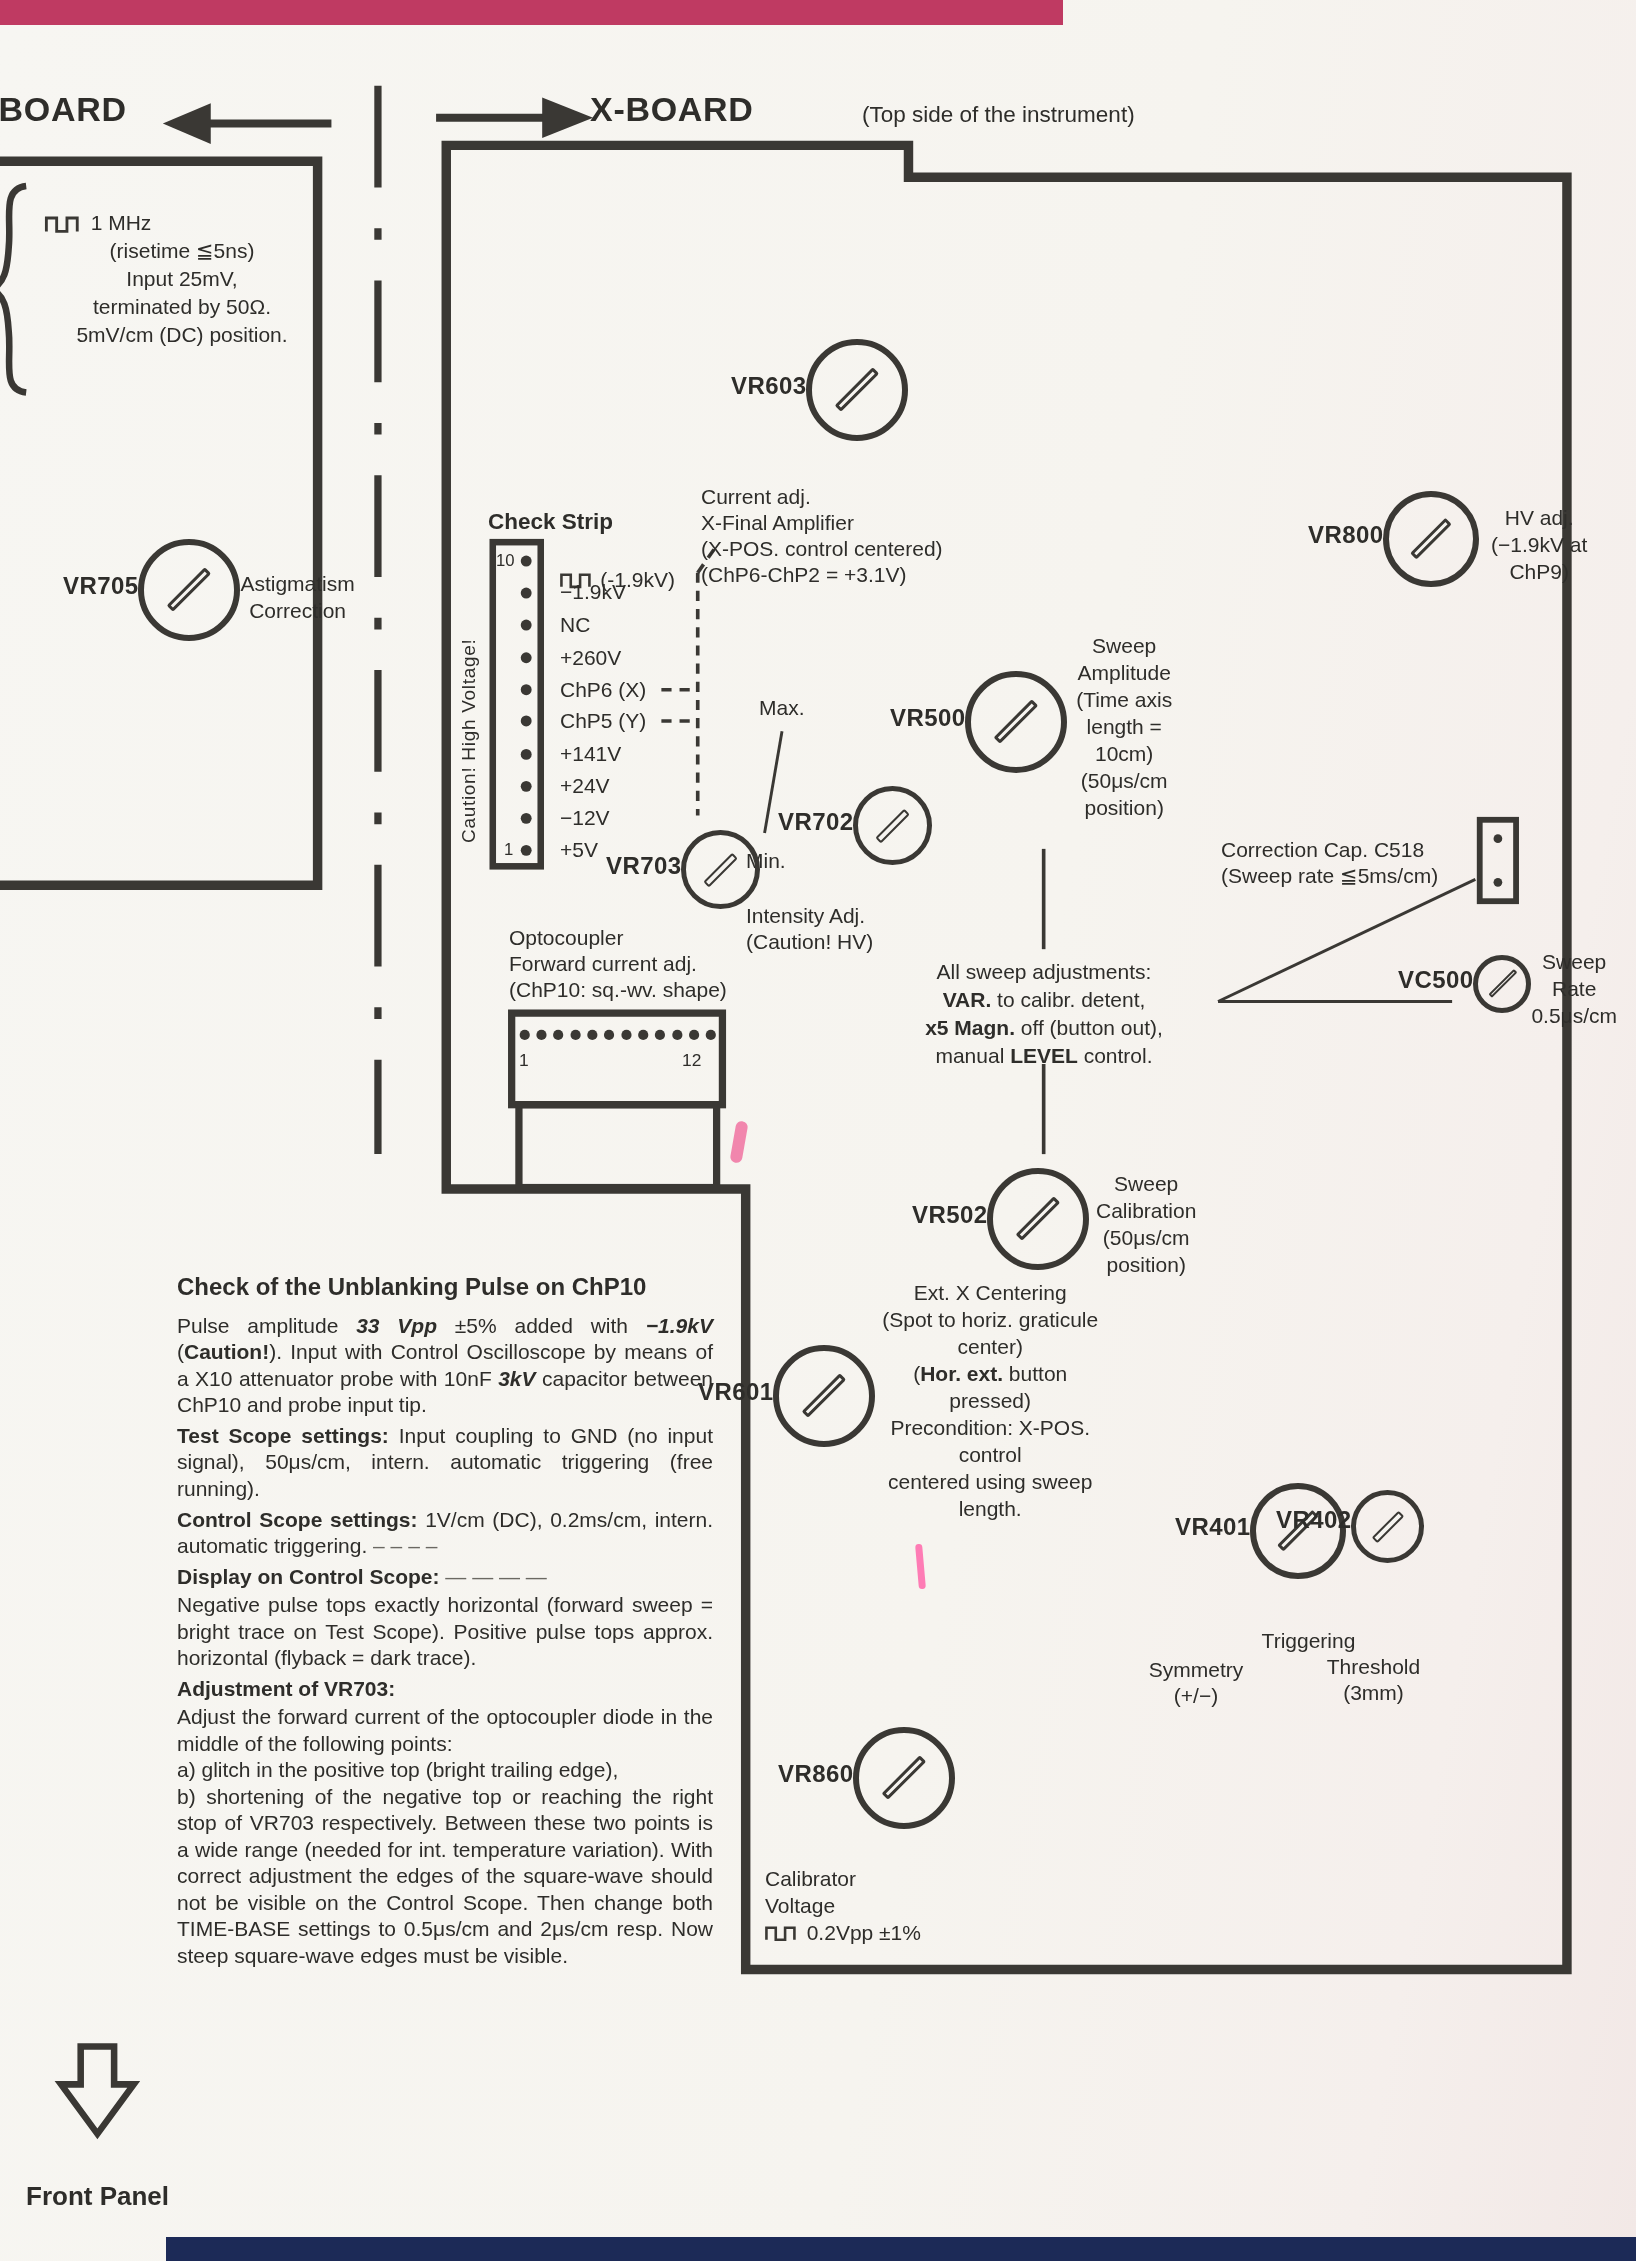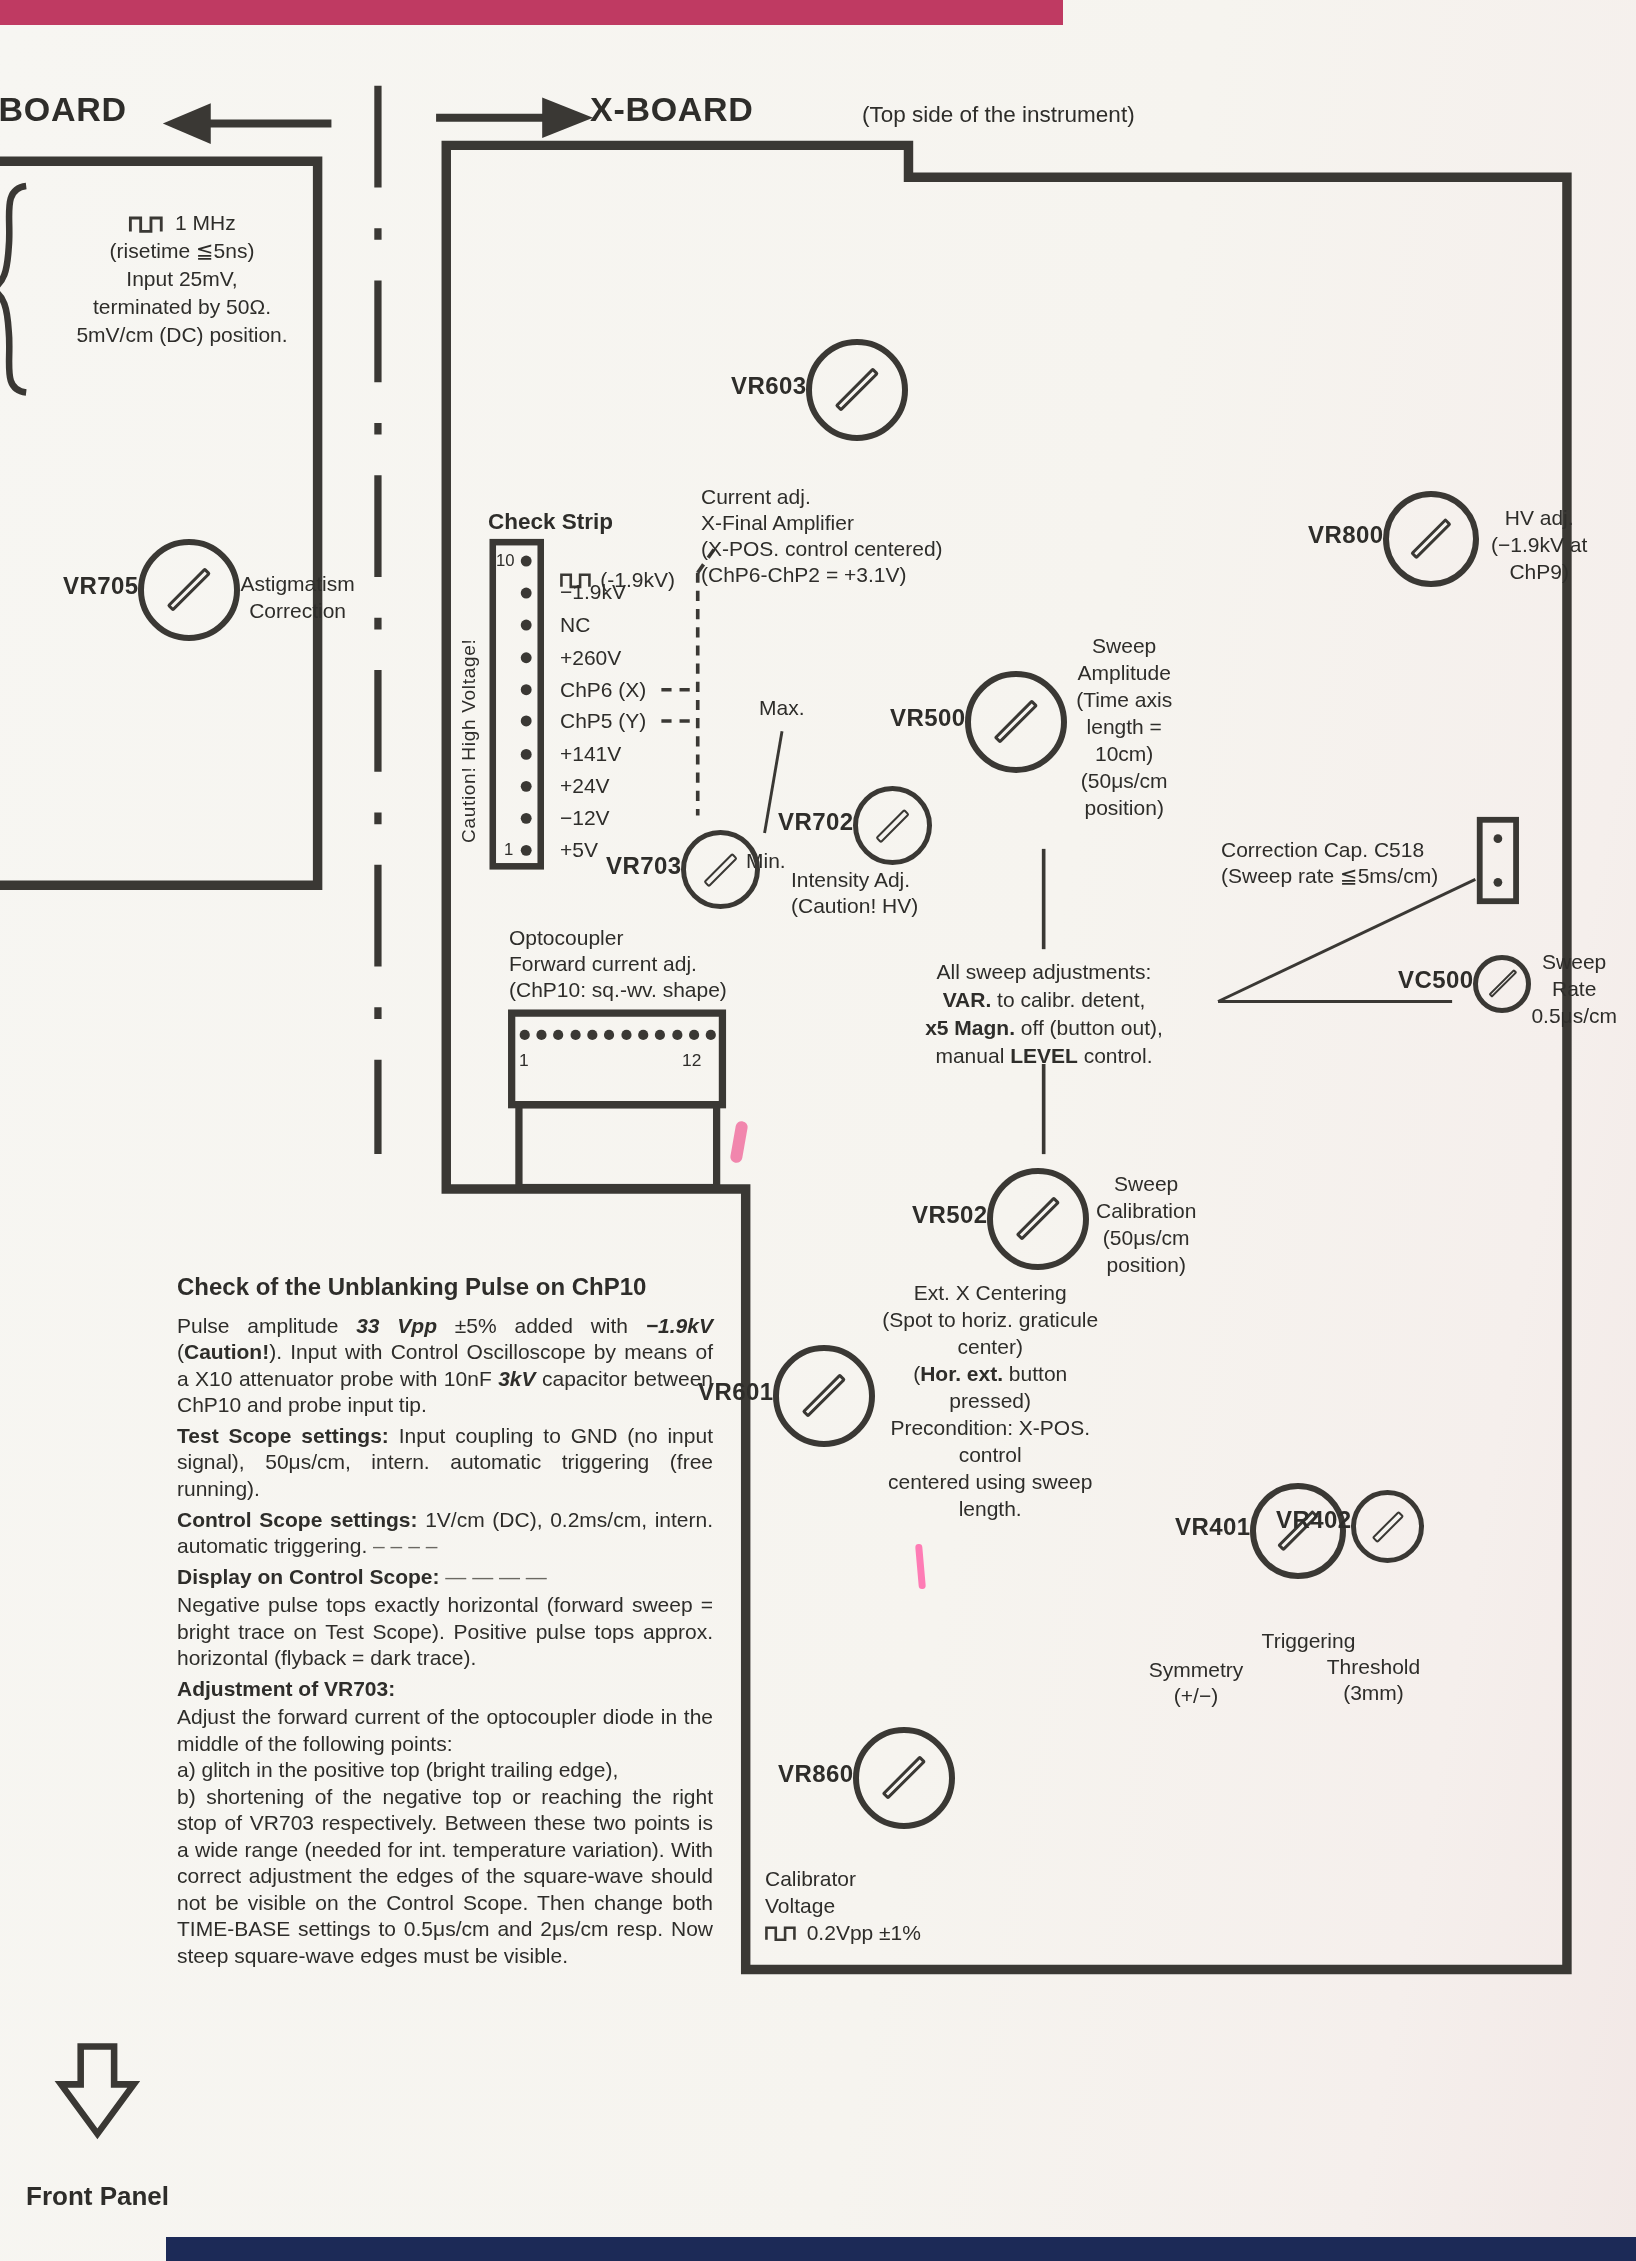--- a/index.html
+++ b/index.html
@@ -123,21 +123,21 @@
     <rect x="714" y="1520" width="272" height="114" fill="none" stroke="#3a3834" stroke-width="10"></rect>
 
     <path d="M111 2816 H157 V2868 H184 L134 2936 L84 2868 H111 Z" fill="none" stroke="#3a3834" stroke-width="9"></path>
   </svg>
 
   <div class="abs h-title" style="left:-35px;top:90px;">V-BOARD</div>
   <div class="abs h-title" style="left:590px;top:90px;">X-BOARD</div>
   <div class="abs note" style="left:862px;top:102px;">(Top side of the instrument)</div>
 
   <div class="abs body29 center" style="left:44px;top:209px;width:276px;line-height:28px;">
-    <div style="display:flex;align-items:center;justify-content:center;gap:8.7px;">
+    <div style="display:flex;align-items:center;justify-content:flex-start;gap:8.7px;">
       <span class="sq-icon">
         <svg width="38" height="19" viewBox="0 0 46 24">
             <path d="M2 22 V5 H15 V22 H28 V5 H41 V22" fill="none" stroke="#3a3834" stroke-width="3.6"></path>
           </svg>
       </span>
       <span>1 MHz</span>
     </div>
     <div>(risetime ≦5ns)</div>
     <div>Input 25mV,</div>
     <div>terminated by 50Ω.</div>
@@ -216,21 +216,21 @@
     </div>
   </div>
 
   <div class="kgroup" style="left:778px;top:786px;width:145px;">
     <div class="klabel">VR702</div>
     <div class="knob k108">
         <div class="slot"></div>
       </div>
   </div>
   <div class="abs body29" style="left:746px;top:848px;">Min.</div>
-  <div class="abs body29" style="left:746px;top:867px;line-height:26px;margin-left:45px;">
+  <div class="abs body29" style="left:746px;top:903px;line-height:26px;">
     <div>Intensity Adj.</div>
     <div>(Caution! HV)</div>
   </div>
 
   <div class="kgroup" style="left:606px;top:830px;width:145px;">
     <div class="klabel">VR703</div>
     <div class="knob k108">
         <div class="slot"></div>
       </div>
   </div>

